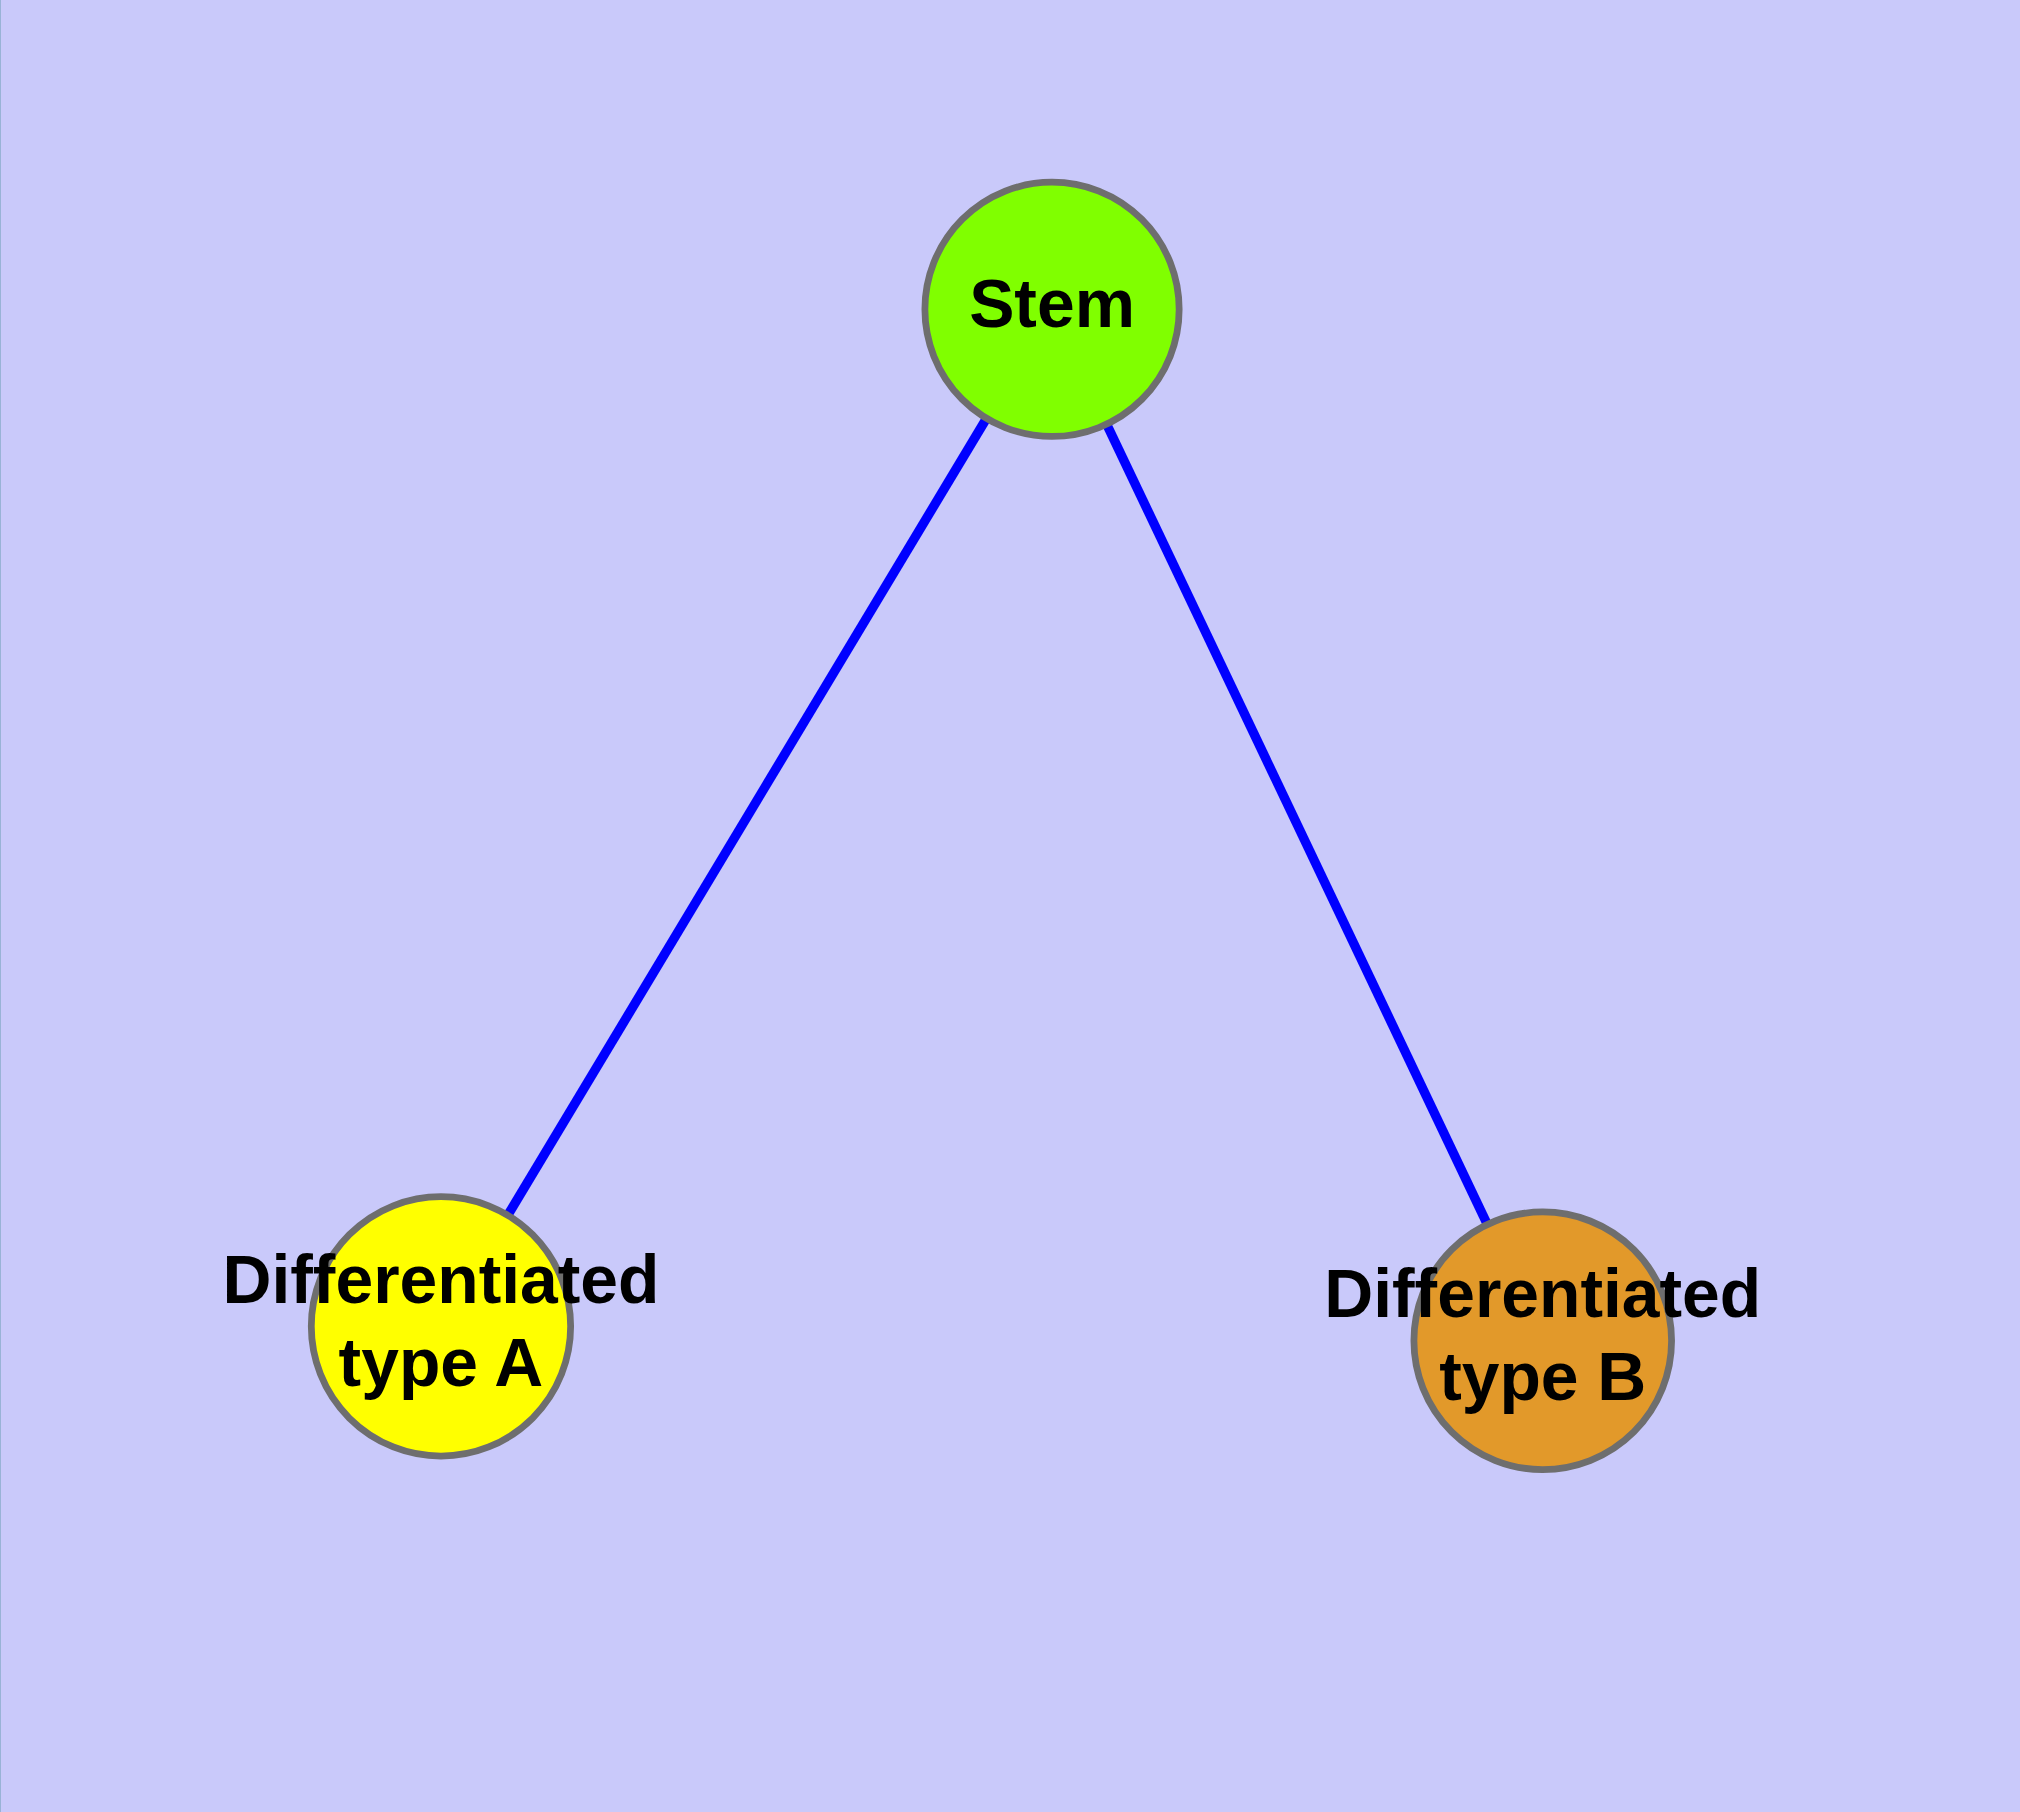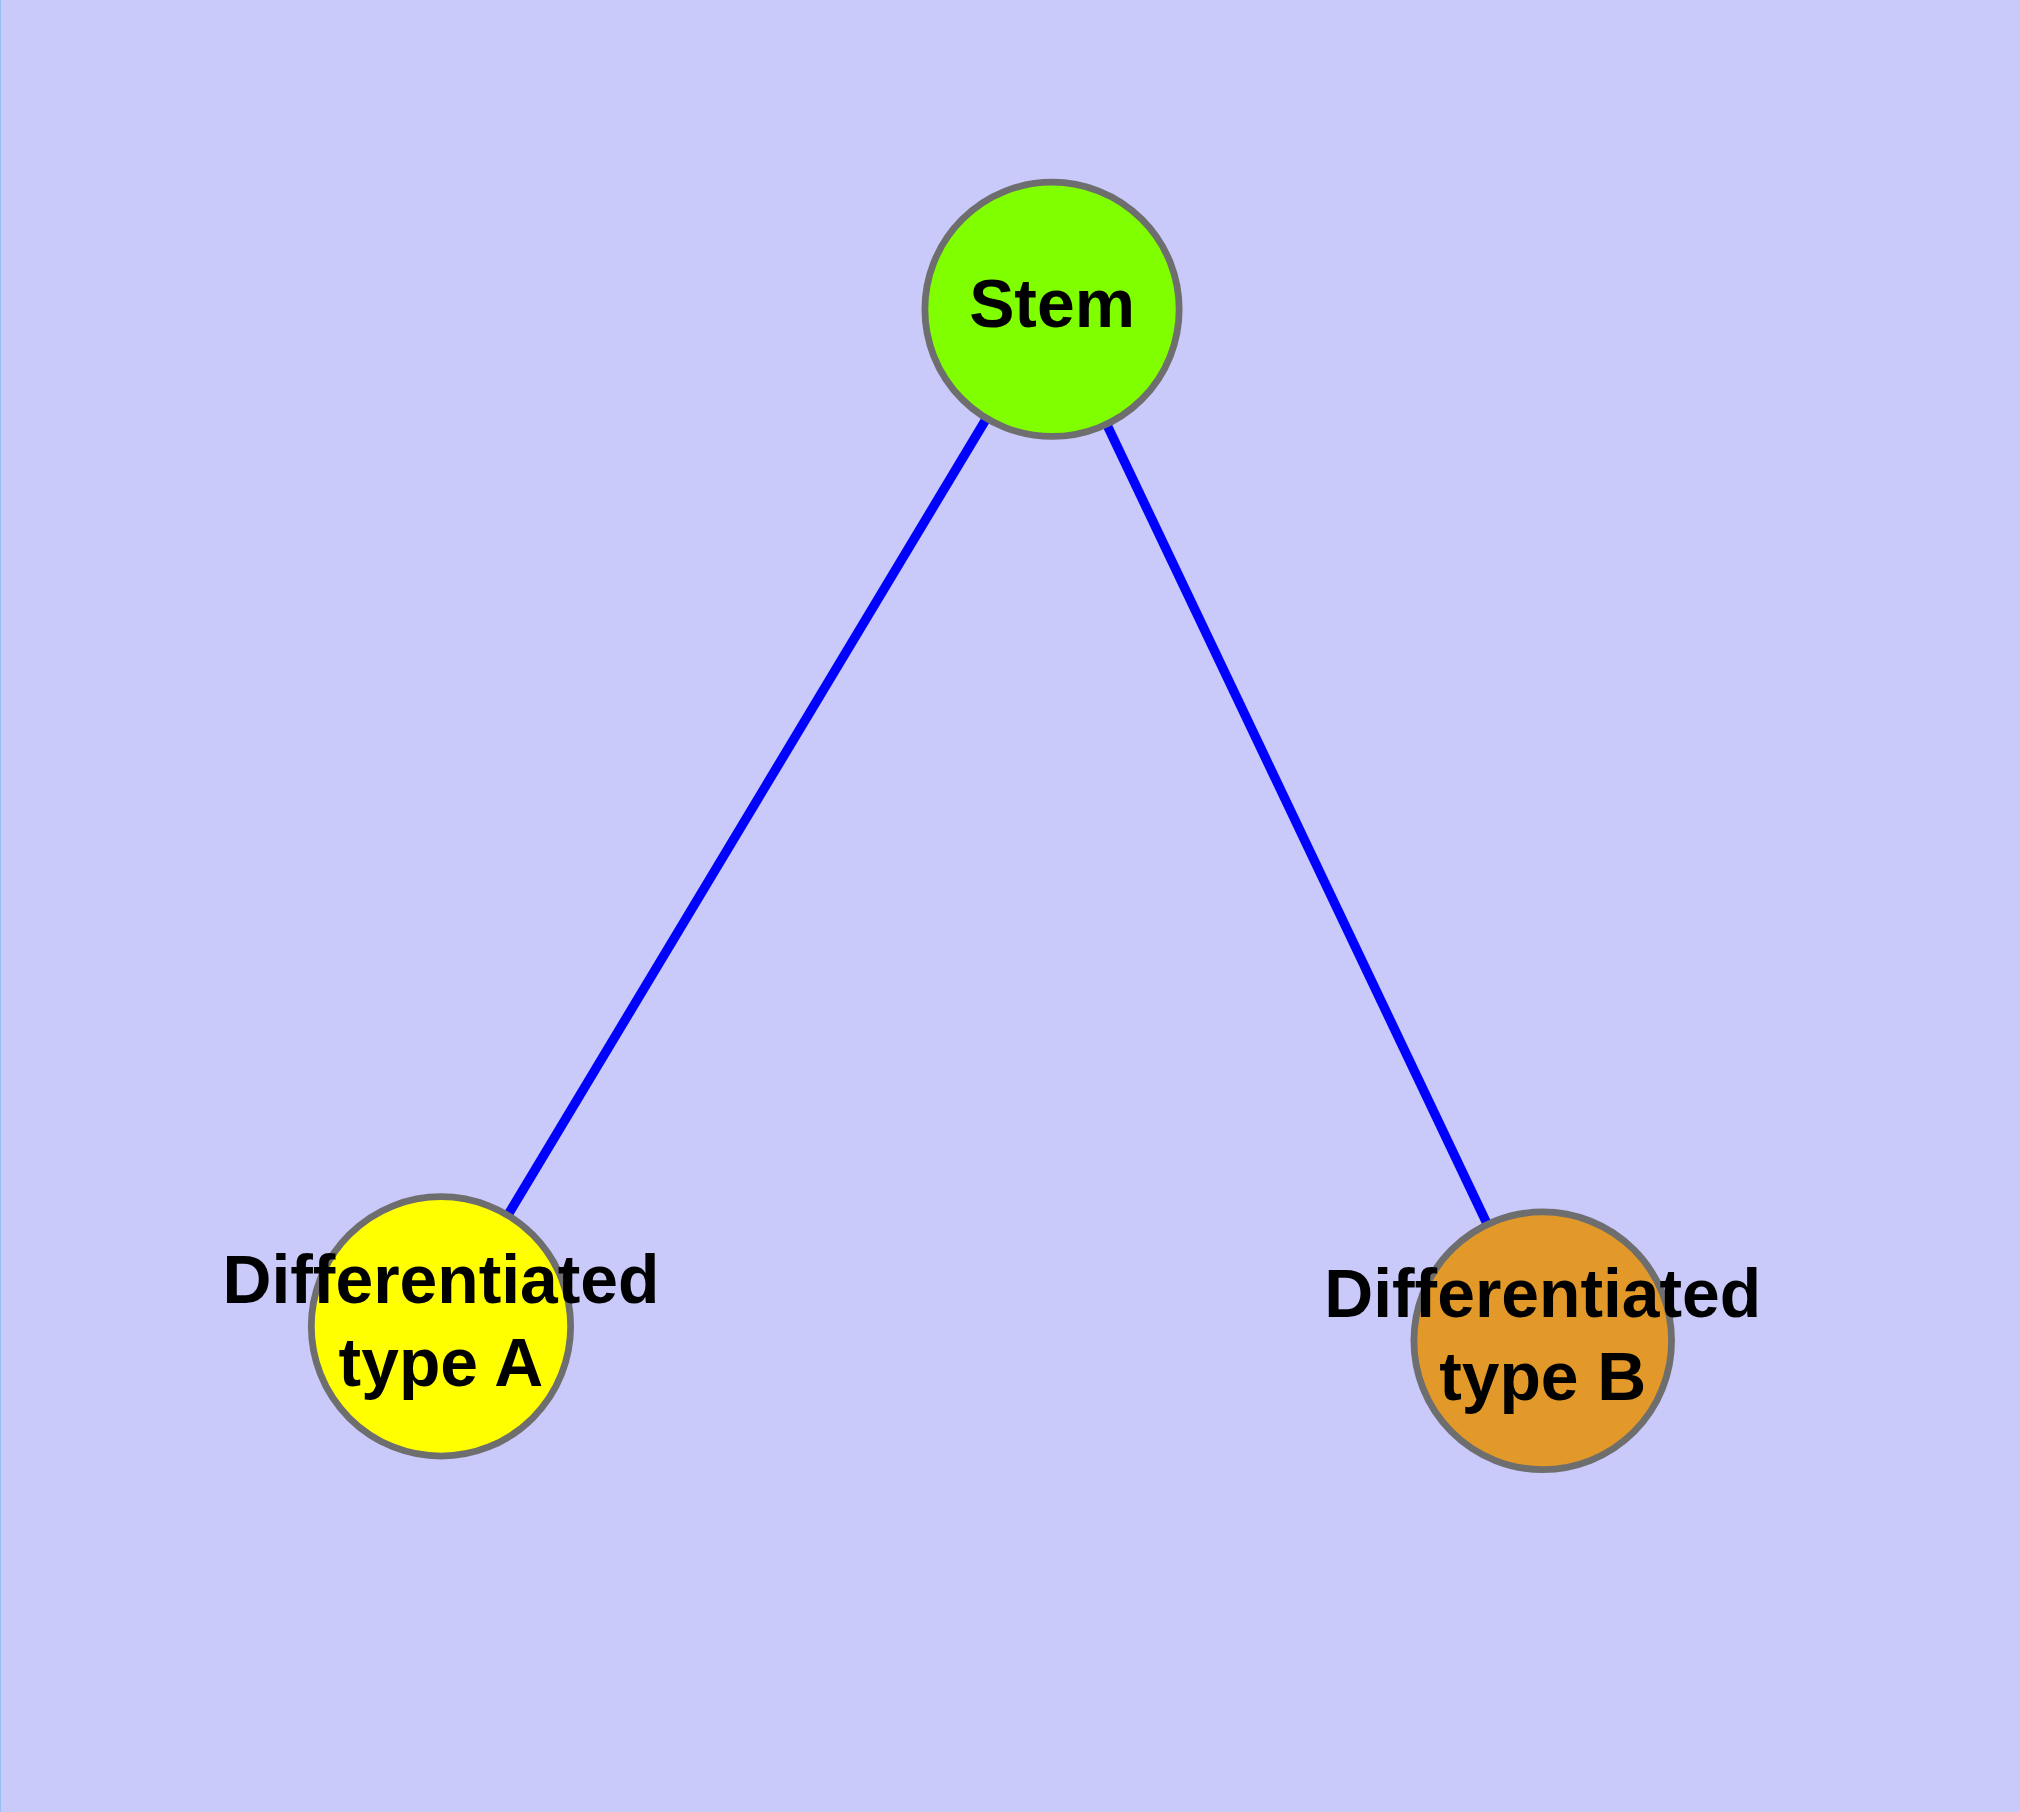--- a/index.html
+++ b/index.html
@@ -38,21 +38,21 @@
     text-anchor: middle;
     dominant-baseline: middle;
   }
   .node-label tspan {
     font-family: "Liberation Sans", sans-serif;
   }
 </style>
 </head>
 <body>
 
-<div id="canvas" style="background: #0ea5e9;">
+<div id="canvas" style="background: #0f766e;">
   <svg id="graph-svg" viewBox="0 0 2384 2138">
     <rect id="bg-rect" x="0" y="0" width="2384" height="2138" fill="#c9c9fa"></rect>
 
     <g id="edges-group">
         <line class="edge-line" x1="1162.716824674153" y1="495.29099915536256" x2="599.8282379967519" y2="1432.137467966571" stroke="#0000ff" stroke-width="11"></line>
         <line class="edge-line" x1="1306.3017430297164" y1="502.2577223957942" x2="1753.8390235093664" y2="1442.9362549411032" stroke="#0000ff" stroke-width="11"></line>
       </g>
     <g id="nodes-group">
         <circle class="node-circle" cx="1241" cy="365" r="150" fill="#80ff00" stroke="#6e6e6e" stroke-width="8"></circle>
         <circle class="node-circle" cx="520" cy="1565" r="153" fill="#ffff00" stroke="#6e6e6e" stroke-width="8"></circle>

